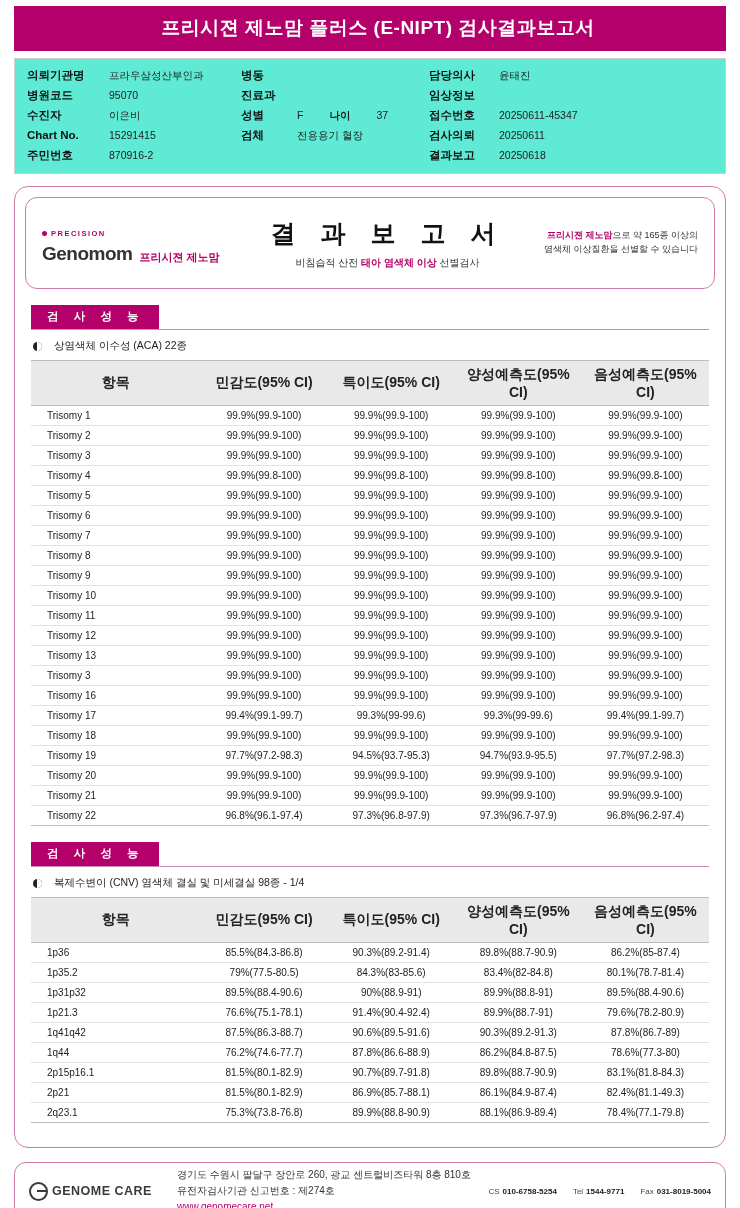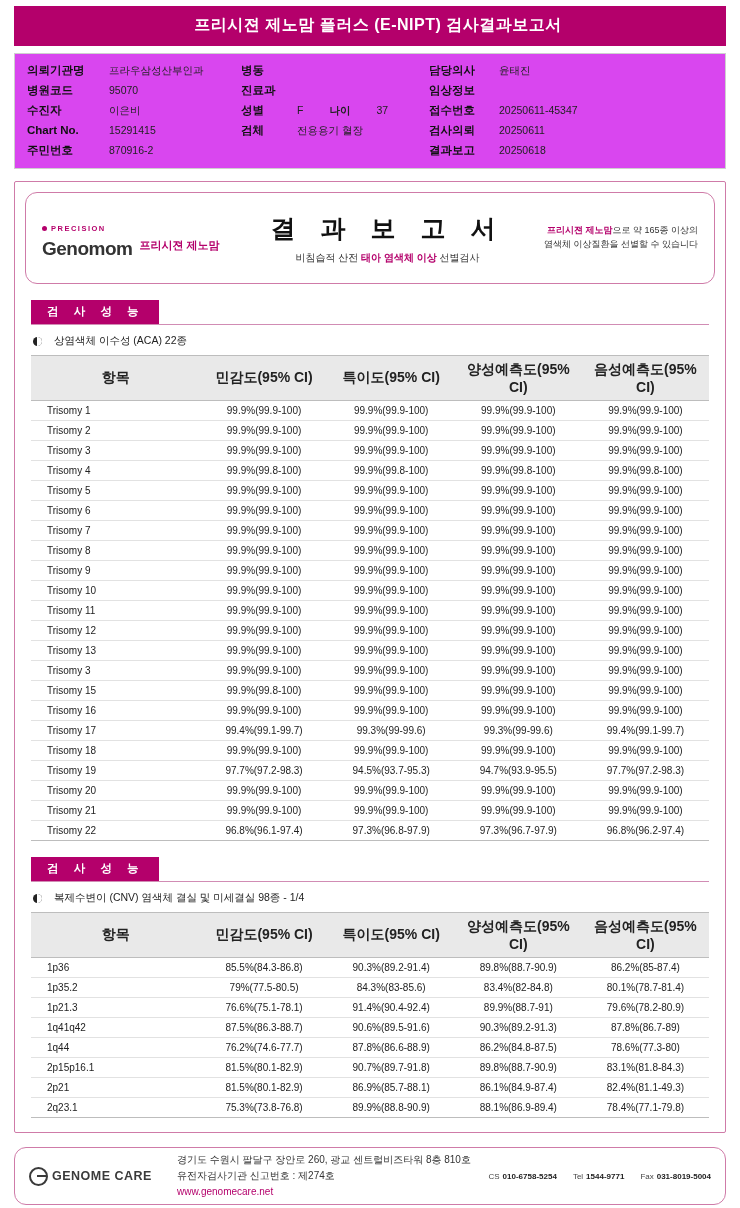--- a/index.html
+++ b/index.html
@@ -14,73 +14,73 @@
     position: relative;
     background: #ffffff;
     margin: 0 auto;
   }
 
   
   .title-bar {
     background: #b4006b;
     color: #ffffff;
     text-align: center;
-    font-size: 16px;
+    font-size: 19px;
     font-weight: bold;
     letter-spacing: 0.5px;
     padding: 9px 0 10px 16px;
     margin: 6px 14px 4px 14px;
   }
 
   
   .info-panel {
     margin: 7px 14px 0 14px;
     border: 1px solid #cfcfcf;
-    background: #d946ef;
+    background: #5eead4;
     padding: 9px 12px 10px 12px;
     font-size: 11px;
     color: #1a1a1a;
   }
   .info-grid {
     display: grid;
     grid-template-columns: 82px 132px 56px 132px 70px 150px;
     row-gap: 5px;
     align-items: baseline;
   }
   .lbl { font-weight: bold; font-size: 11.5px; color: #111; }
   .val { font-size: 10.5px; color: #222; }
   .sexage { display: flex; gap: 26px; }
   .sexage .k { font-weight: bold; }
 
   
   .report-card {
     margin: 12px 14px 0 14px;
     border: 1.5px solid #cf7ba8;
-    border-radius: 2px;
-    padding: 10px 10px 14px 10px;
+    border-radius: 14px;
+    padding: 10px 10px 24px 10px;
   }
 
   
   .head-band {
     border: 1.5px solid #cf7ba8;
     border-radius: 12px;
     height: 92px;
     display: flex;
     align-items: center;
     padding: 0 16px;
   }
   .brand { width: 210px; }
   .brand .precision {
     display: inline-flex; align-items: center; gap: 4px;
     color: #b4006b; font-size: 7.5px; font-weight: bold; letter-spacing: 1.5px;
   }
   .brand .precision .dot {
     width: 5px; height: 5px; border-radius: 50%; background: #b4006b; display: inline-block;
   }
-  .brand .gmrow { display: flex; align-items: flex-start; gap: 7px; margin-top: 3px; }
+  .brand .gmrow { display: flex; align-items: flex-end; gap: 7px; margin-top: 3px; }
   .brand .genomom { font-size: 19px; font-weight: bold; color: #333333; letter-spacing: -0.5px; }
   .brand .kor { font-size: 11px; font-weight: bold; color: #b4006b; }
   .head-center { flex: 1; text-align: center; }
   .head-center .big {
     font-size: 25px; font-weight: bold; color: #111; letter-spacing: 9px;
   }
   .head-center .small {
     font-size: 10px; color: #333; margin-top: 6px; letter-spacing: 0px;
   }
   .head-center .small b { color: #b4006b; }
@@ -372,27 +372,20 @@
             <td>99.9%(99.9-100)</td>
           </tr>
           <tr>
             <td class="lft">Trisomy 3</td>
             <td>99.9%(99.9-100)</td>
             <td>99.9%(99.9-100)</td>
             <td>99.9%(99.9-100)</td>
             <td>99.9%(99.9-100)</td>
           </tr>
           <tr>
-            <td class="lft">Trisomy 15</td>
-            <td>99.9%(99.8-100)</td>
-            <td>99.9%(99.9-100)</td>
-            <td>99.9%(99.9-100)</td>
-            <td>99.9%(99.9-100)</td>
-          </tr>
-          <tr>
             <td class="lft">Trisomy 16</td>
             <td>99.9%(99.9-100)</td>
             <td>99.9%(99.9-100)</td>
             <td>99.9%(99.9-100)</td>
             <td>99.9%(99.9-100)</td>
           </tr>
           <tr>
             <td class="lft">Trisomy 17</td>
             <td>99.4%(99.1-99.7)</td>
             <td>99.3%(99-99.6)</td>
@@ -465,20 +458,27 @@
             <td>86.2%(85-87.4)</td>
           </tr>
           <tr>
             <td class="lft">1p35.2</td>
             <td>79%(77.5-80.5)</td>
             <td>84.3%(83-85.6)</td>
             <td>83.4%(82-84.8)</td>
             <td>80.1%(78.7-81.4)</td>
           </tr>
           <tr>
+            <td class="lft">1p31p32</td>
+            <td>89.5%(88.4-90.6)</td>
+            <td>90%(88.9-91)</td>
+            <td>89.9%(88.8-91)</td>
+            <td>89.5%(88.4-90.6)</td>
+          </tr>
+          <tr>
             <td class="lft">1p21.3</td>
             <td>76.6%(75.1-78.1)</td>
             <td>91.4%(90.4-92.4)</td>
             <td>89.9%(88.7-91)</td>
             <td>79.6%(78.2-80.9)</td>
           </tr>
           <tr>
             <td class="lft">1q41q42</td>
             <td>87.5%(86.3-88.7)</td>
             <td>90.6%(89.5-91.6)</td>

